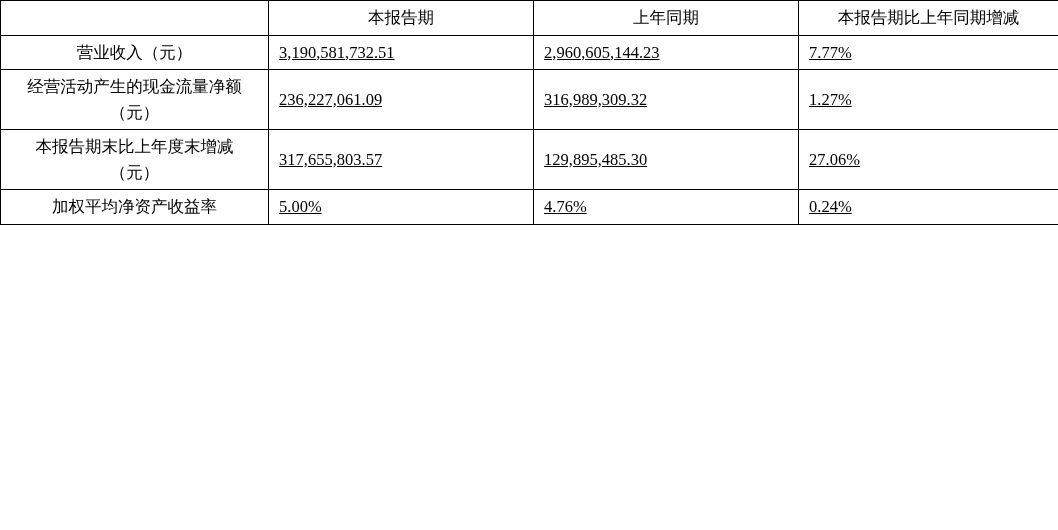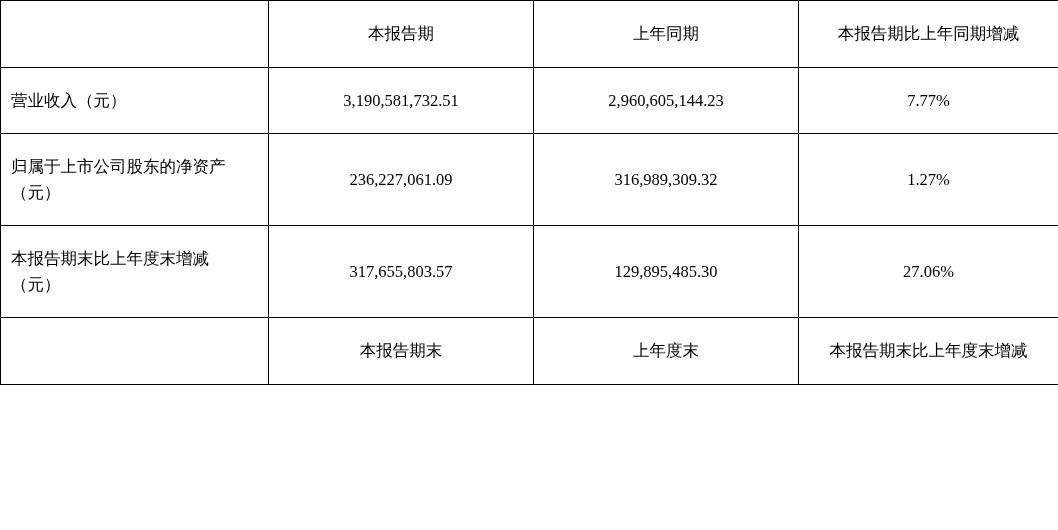--- a/index.html
+++ b/index.html
@@ -19,45 +19,46 @@
     width: 1058px;
     margin: 0;
   }
   #fin-table col.c-label { width: 268px; }
   #fin-table col.c-v1 { width: 265px; }
   #fin-table col.c-v2 { width: 265px; }
   #fin-table col.c-v3 { width: 260px; }
 
   #fin-table td {
     border: 1px solid #000000;
-    padding: 20px 10px;
+    padding: 4px 10px;
     font-size: 16.5px;
     line-height: 1.55;
     vertical-align: middle;
     background: #ffffff;
   }
   td.head-cell {
     background: #d3d3d3;
     text-align: center;
     font-size: 16.5px;
   }
   td.head-blank {
     background: #ffffff;
     border-left: 1px solid #ffffff;
     border-top: 1px solid #ffffff;
   }
   td.label-cell {
-    text-align: left;
+    text-align: center;
     padding-left: 8px;
     padding-right: 6px;
   }
   td.num-cell {
-    text-align: center;
+    text-align: left;
     padding-right: 14px;
     font-family: "Liberation Serif", "DejaVu Serif", serif;
+    text-decoration: underline;
   }
 </style>
 </head>
 <body>
 
 <table id="fin-table">
   <colgroup>
     <col class="c-label">
     <col class="c-v1">
     <col class="c-v2">
@@ -72,39 +73,39 @@
     </tr>
 
     <tr>
       <td class="label-cell">营业收入（元）</td>
       <td class="num-cell">3,190,581,732.51</td>
       <td class="num-cell">2,960,605,144.23</td>
       <td class="num-cell">7.77%</td>
     </tr>
 
     <tr>
-      <td class="label-cell">归属于上市公司股东的净资产（元）</td>
+      <td class="label-cell">经营活动产生的现金流量净额（元）</td>
       <td class="num-cell">236,227,061.09</td>
       <td class="num-cell">316,989,309.32</td>
       <td class="num-cell">1.27%</td>
     </tr>
 
 
     <tr>
       <td class="label-cell">本报告期末比上年度末增减（元）</td>
       <td class="num-cell">317,655,803.57</td>
       <td class="num-cell">129,895,485.30</td>
       <td class="num-cell">27.06%</td>
     </tr>
 
 
 
+    <tr>
+      <td class="label-cell">加权平均净资产收益率</td>
+      <td class="num-cell">5.00%</td>
+      <td class="num-cell">4.76%</td>
+      <td class="num-cell">0.24%</td>
+    </tr>
 
-    <tr>
-      <td class="head-blank"></td>
-      <td class="head-cell">本报告期末</td>
-      <td class="head-cell">上年度末</td>
-      <td class="head-cell">本报告期末比上年度末增减</td>
-    </tr>
 
 
   </tbody>
 </table>
 
 </body></html>

